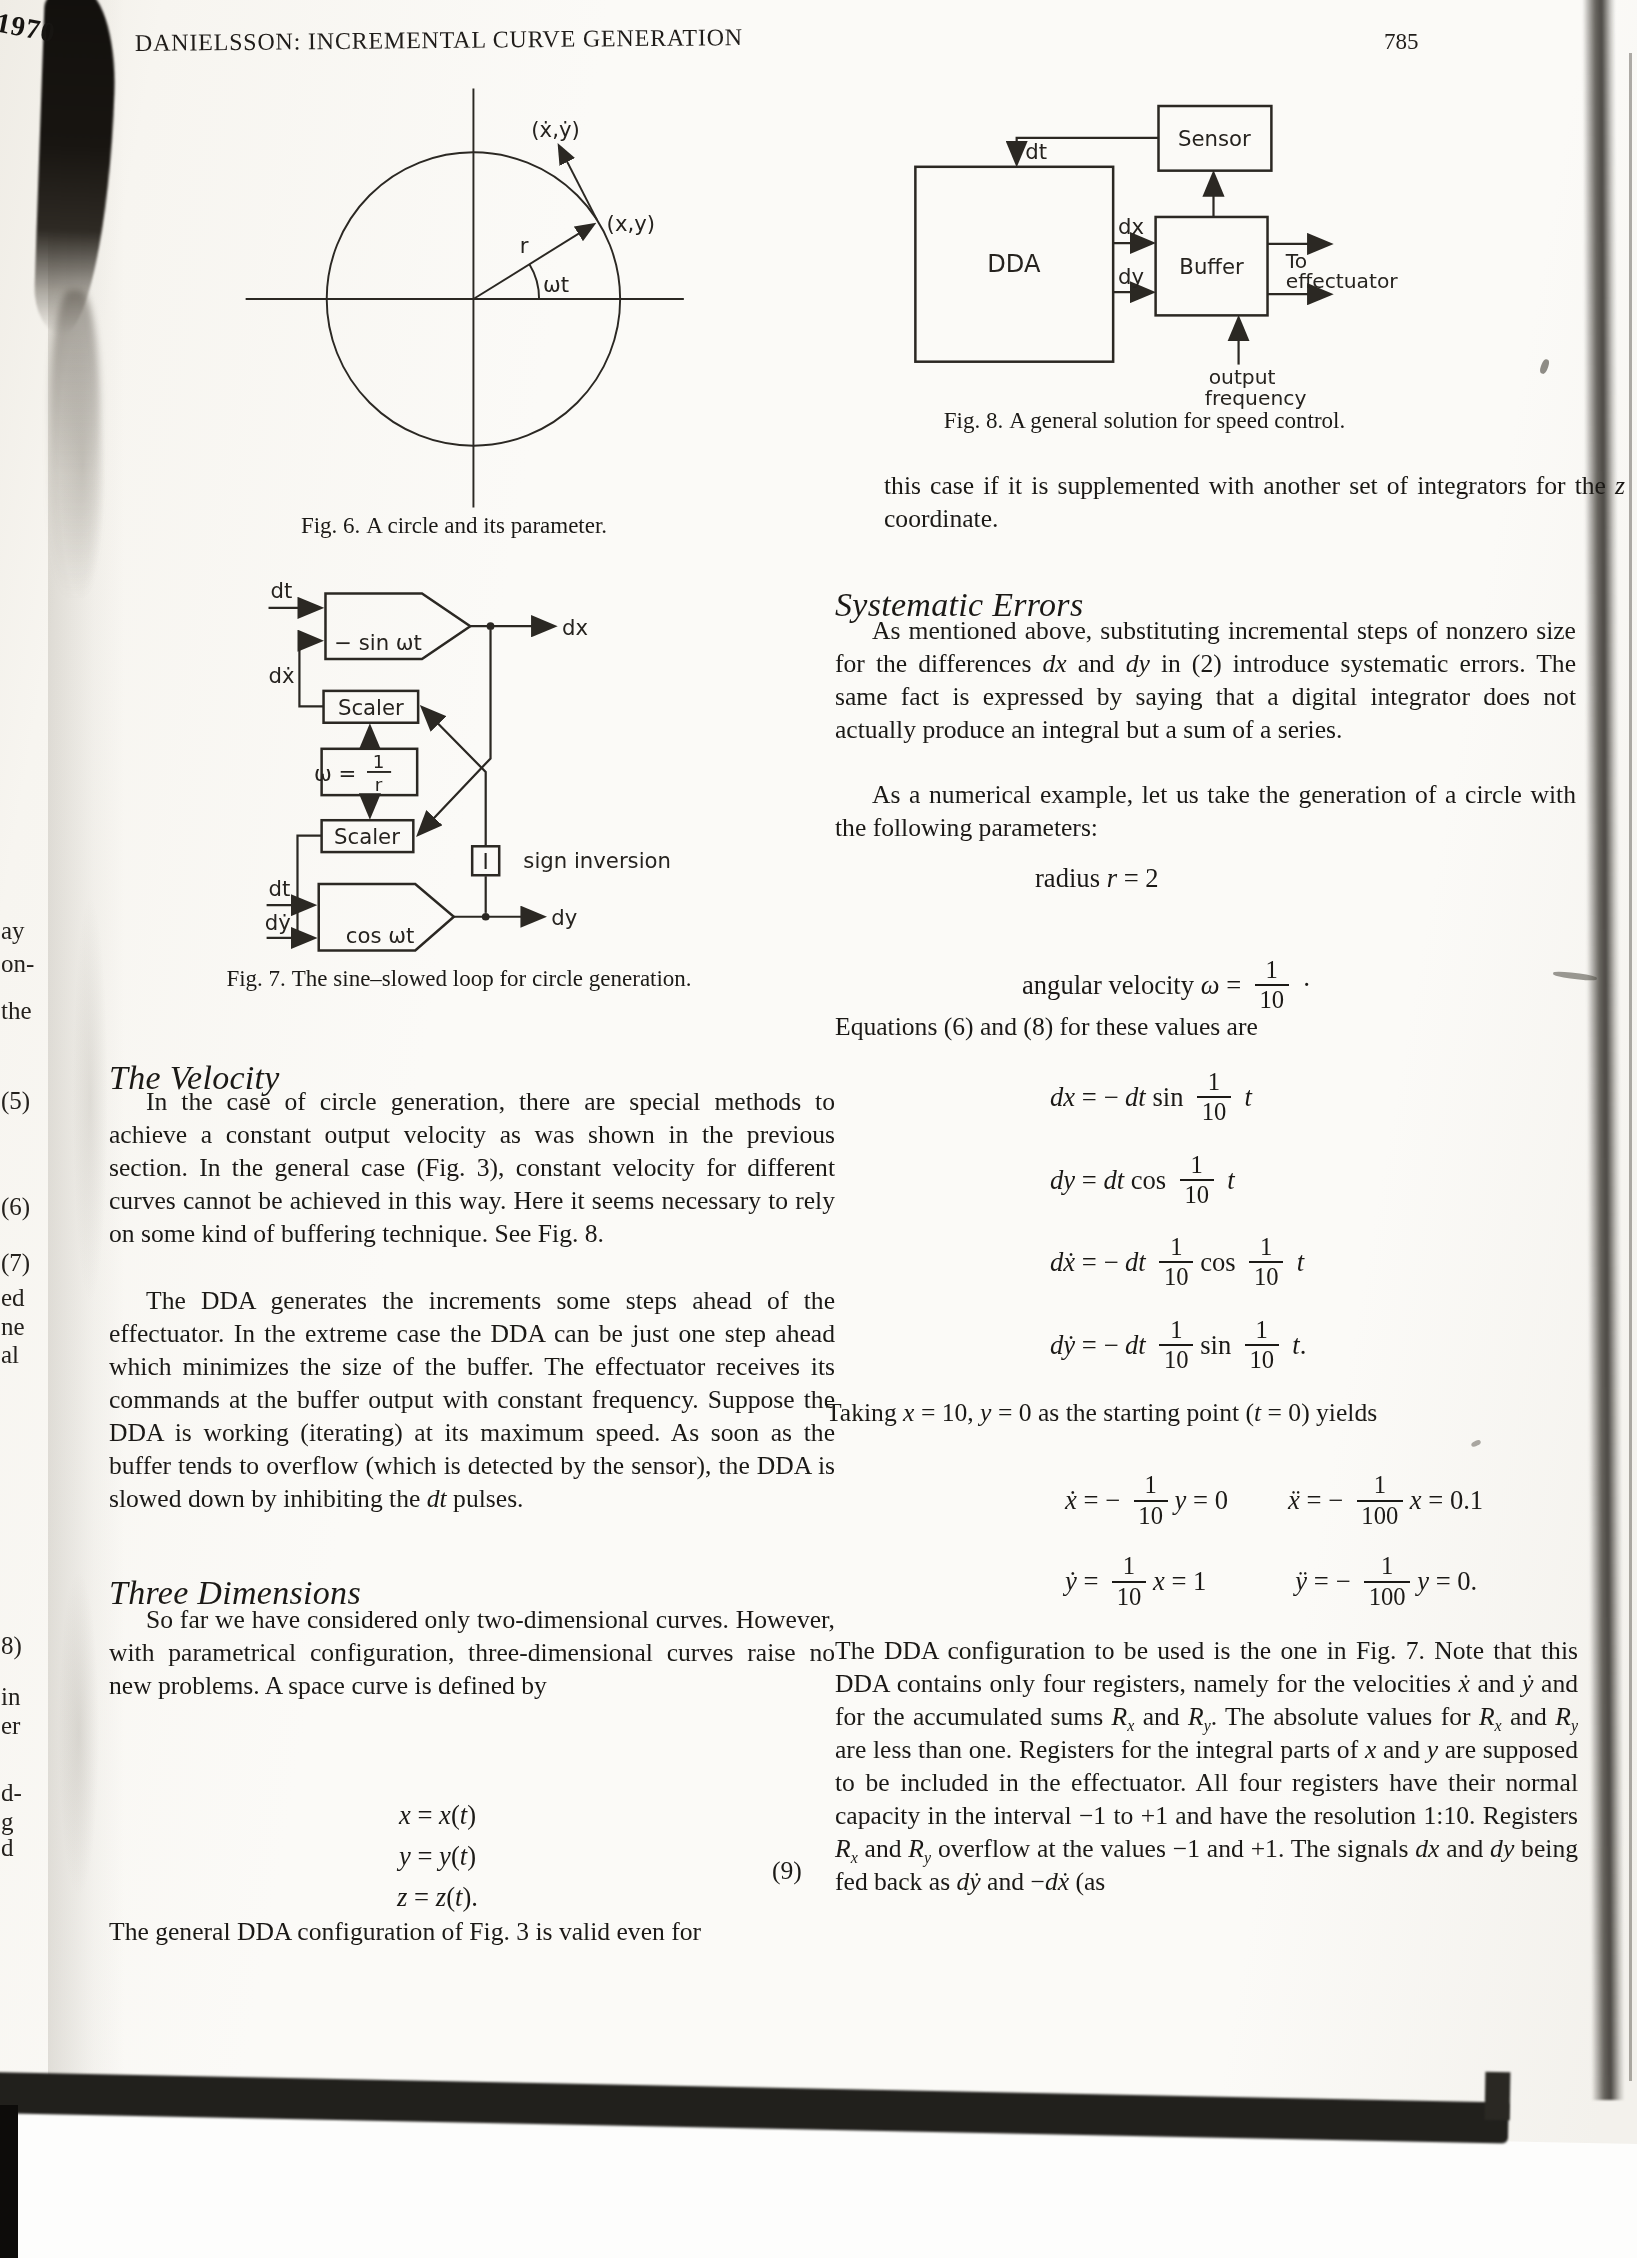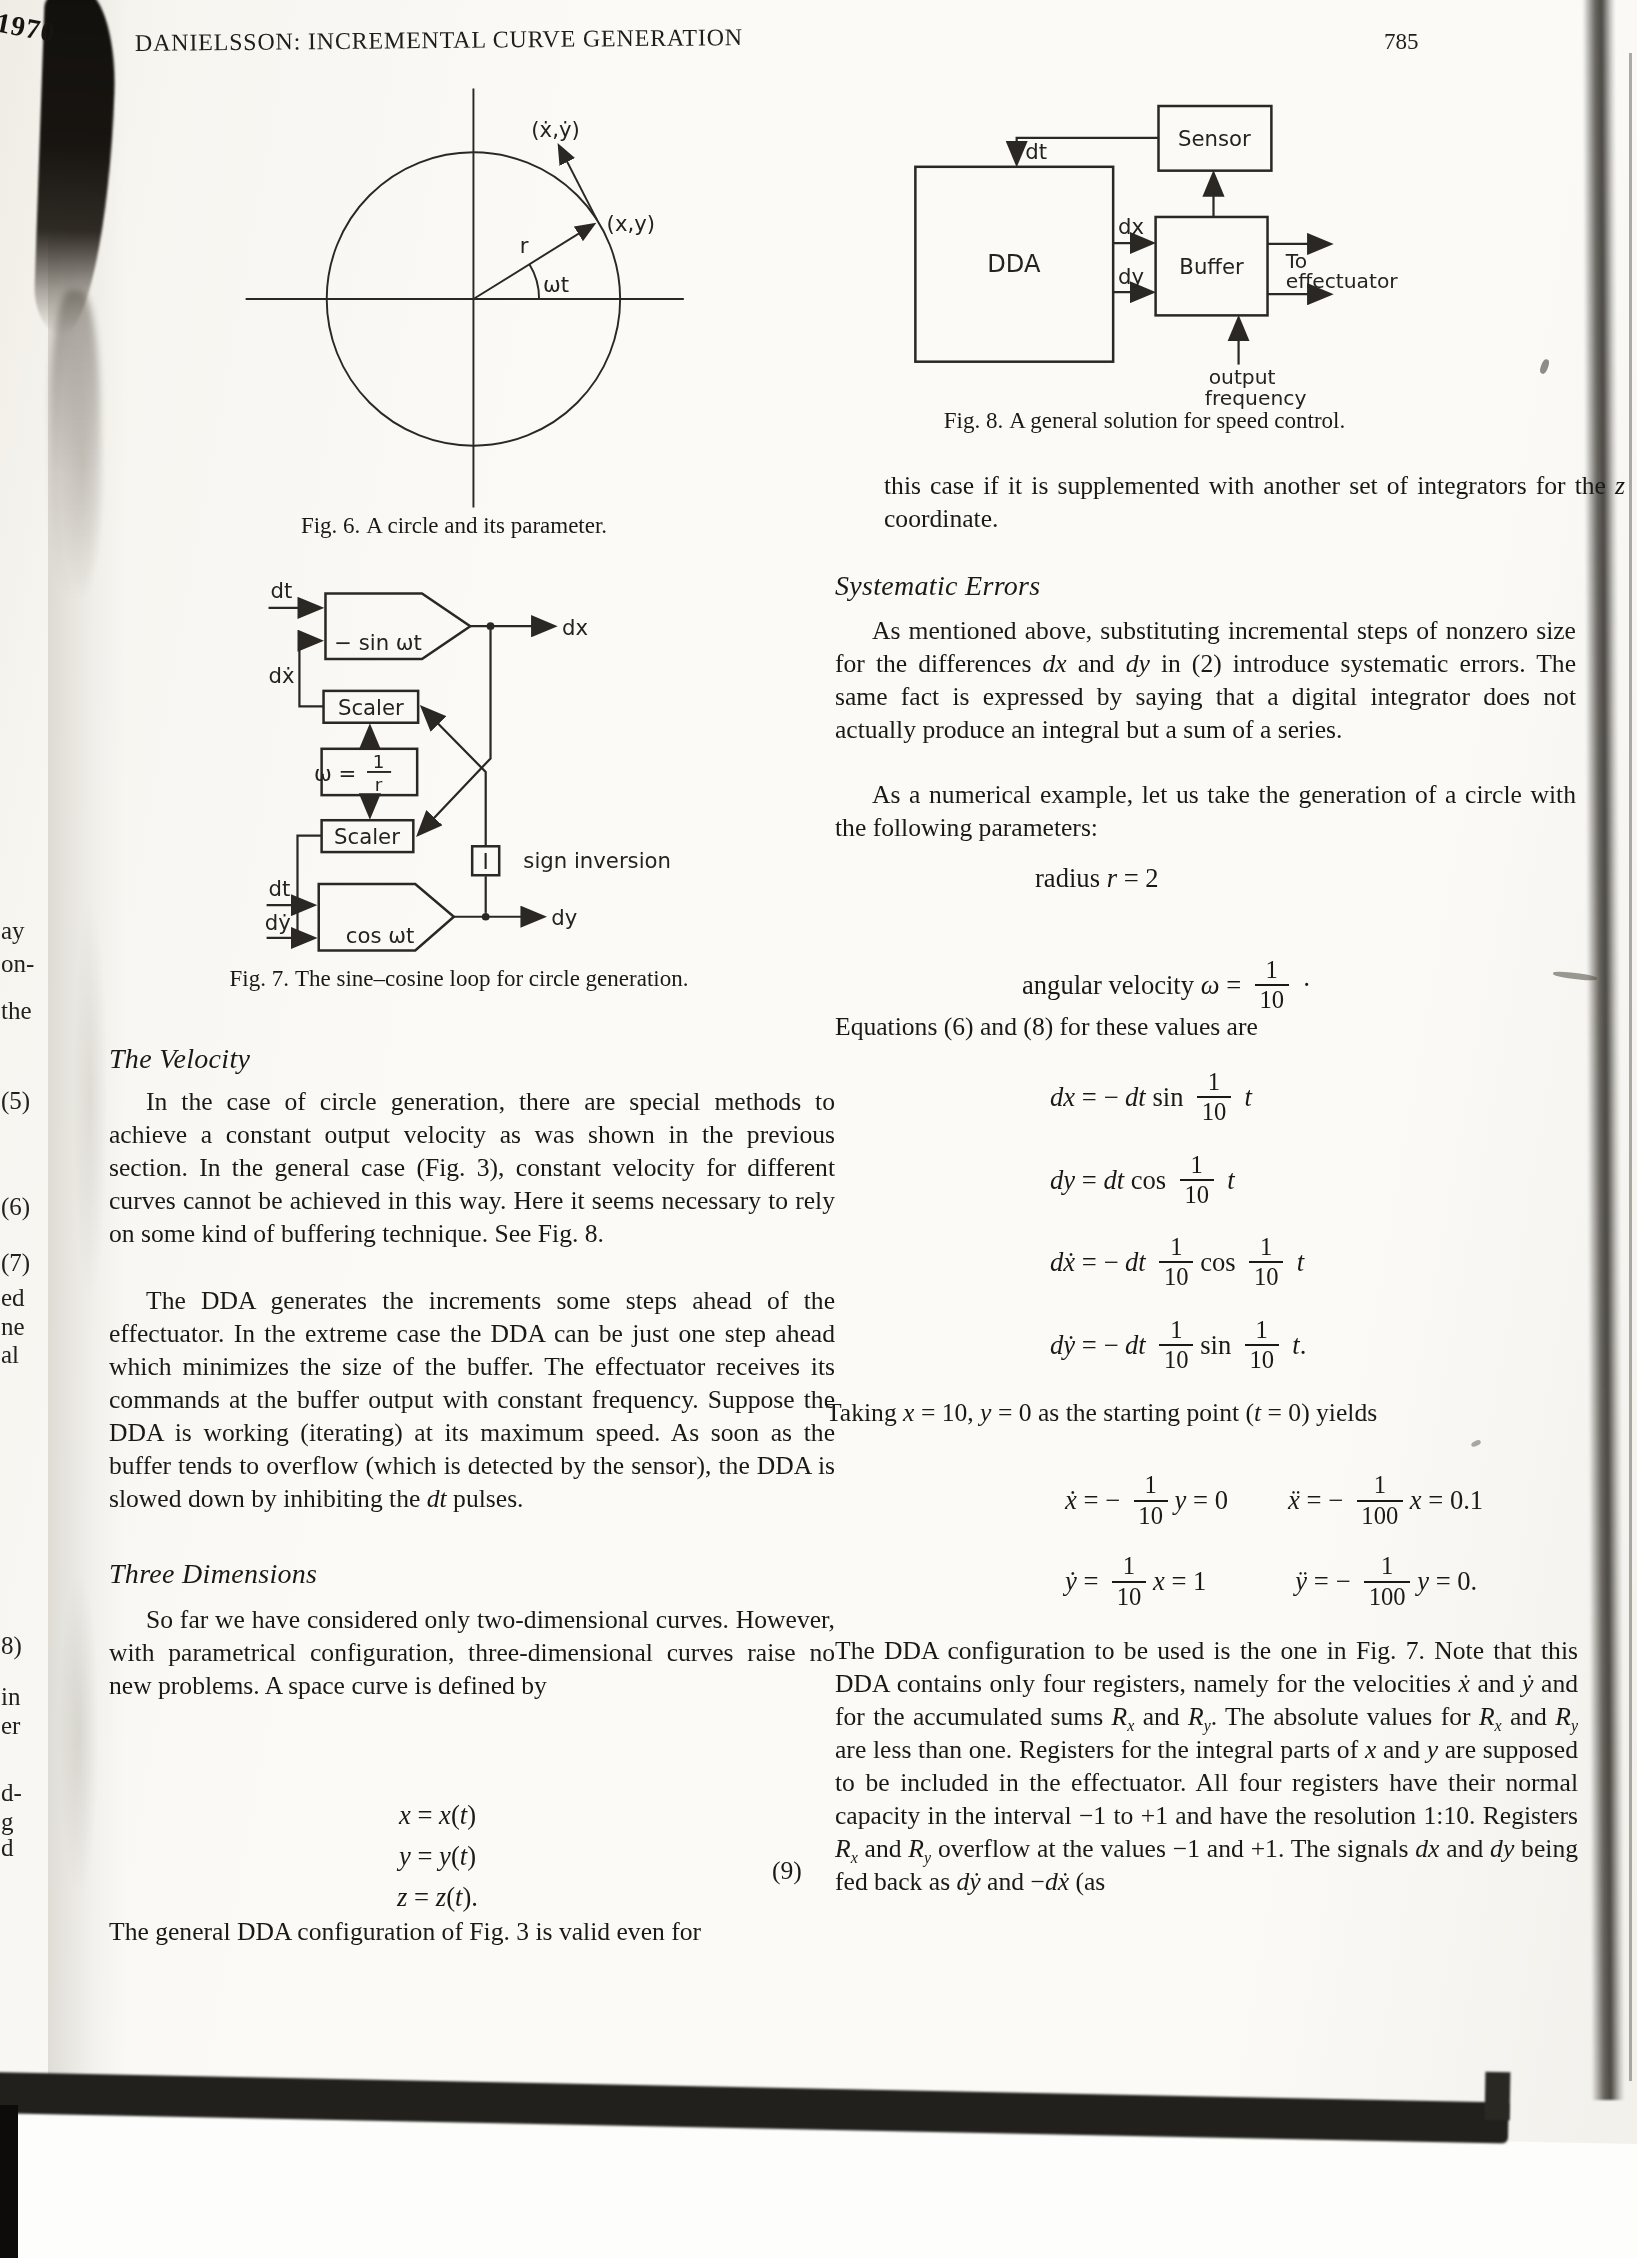--- a/index.html
+++ b/index.html
@@ -36,21 +36,21 @@
   .speck3{position:absolute;left:1471px;top:1441px;width:9.7px;height:4.8px;background:rgba(90,86,78,.5);transform:rotate(-25deg);border-radius:50%;}
   .year{position:absolute;left:-3.9px;top:11.6px;font-size:28px;font-weight:bold;transform:rotate(11deg);letter-spacing:1px;color:#171512;}
   
   .running-title{position:absolute;left:135px;top:27px;font-size:24px;letter-spacing:0.8px;
         transform:rotate(-.55deg);color:#201d1a;}
   .page-number{position:absolute;left:1384px;top:29px;font-size:23px;color:#201d1a;}
   
   .tb{position:absolute;font-size:25.6px;line-height:33px;text-align:justify;color:#1b1916;}
   .tb.noj{text-align:left;}
   .indent{text-indent:37px;}
-  .heading{position:absolute;font-style:italic;font-size:28px;color:#1b1916;letter-spacing:0.3px;}
+  .heading{position:absolute;font-style:italic;font-size:34px;color:#1b1916;letter-spacing:0.3px;margin-top:16px;}
   .rich, .rich span, .rich i{white-space:pre-wrap;}
   sub{font-size:.62em;font-style:italic;vertical-align:-.4em;line-height:0;}
   
   .eq{position:absolute;display:flex;align-items:center;font-size:26.6px;color:#1b1916;height:70px;white-space:pre;}
   .eq.short{height:35px;}
   .eq i{font-style:italic;}
   .frac{display:inline-flex;flex-direction:column;align-items:center;font-size:24.6px;line-height:1.15;margin:0 6.8px;}
   .frac .fd{border-top:2.1px solid #1b1916;padding:0 4.8px;}
   .frac .fn{padding:0 4.8px;}
   .eq-row{position:absolute;display:flex;align-items:center;height:73px;font-size:26.6px;white-space:pre;}
@@ -176,21 +176,21 @@
     <text x="48" y="330">dt</text>
     <polyline class="stroke" points="103,268 78,268 78,374"></polyline>
     <line class="stroke" x1="46" y1="374" x2="94" y2="374" marker-end="url(#ah7)"></line>
     <text x="44" y="366">dẏ</text>
 
     <line class="stroke" x1="240" y1="352" x2="332" y2="352" marker-end="url(#ah7)"></line>
     <circle cx="273" cy="352" r="4" fill="#2b2823"></circle>
     <text x="341" y="361">dy</text>
   </svg>
   <div class="caption" style="left:150px;top:966px;width:618px">
-    <span class="cap-label">Fig. 7.</span><span>The sine–cosine loop for circle generation.</span>
+    <span class="cap-label">Fig. 7.</span><span>The sine–slowed loop for circle generation.</span>
   </div>
 
   <svg style="left:898px;top:77px" width="521" height="333" viewBox="0 0 540 345">
     <defs>
       <marker id="ah8" markerWidth="12" markerHeight="10" refX="10" refY="5" orient="auto">
         <path d="M0,0 L12,5 L0,10 z" fill="#2b2823"></path>
       </marker>
     </defs>
     <rect class="boxline" x="18" y="93" width="205" height="202"></rect>
     <text class="lbl-big" x="120" y="202" text-anchor="middle">DDA</text>

